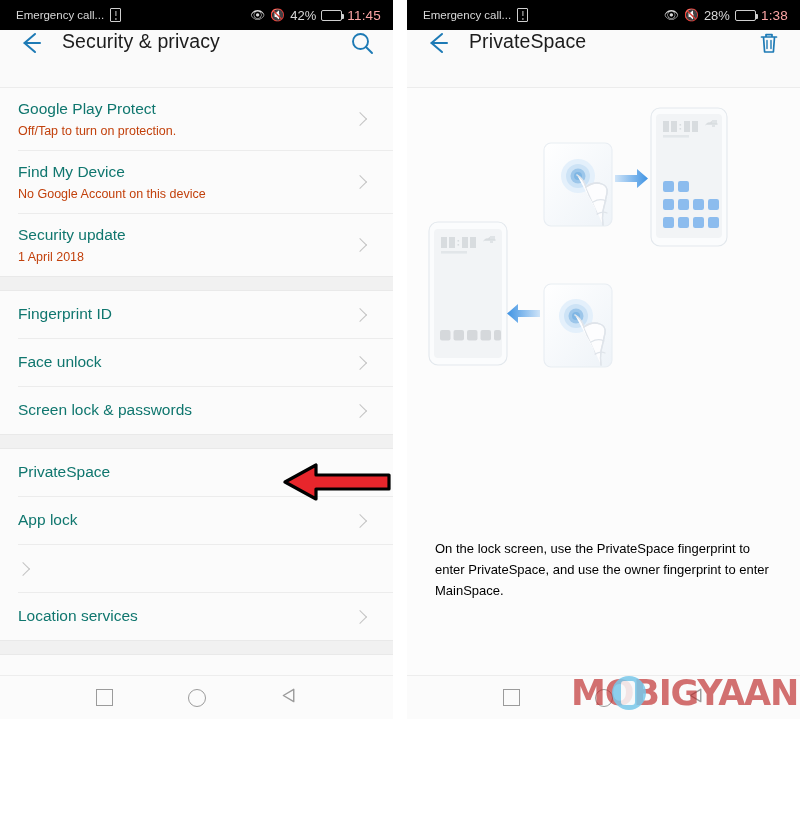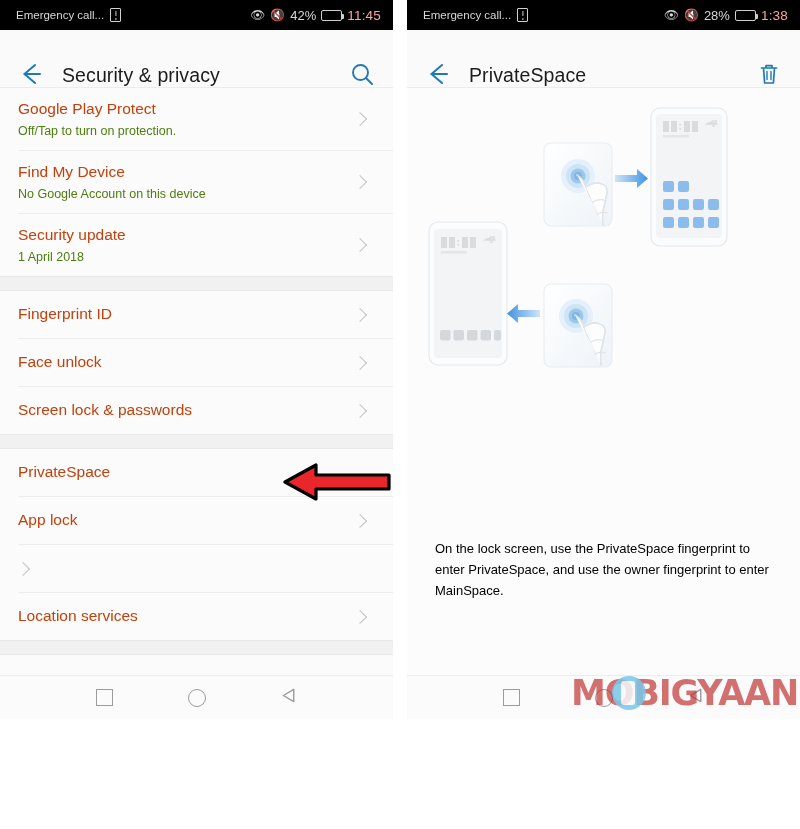--- a/index.html
+++ b/index.html
@@ -80,21 +80,21 @@
   }
   .batt-fill { height: 100%; background: #d8d8d8; border-radius: 1px; }
   .sb-time { font-size: 13.5px; letter-spacing: 0.2px; color: #fca5a5; }
   .sb-pct { font-size: 13px; }
 
   
   .appbar {
     height: 58px;
     background: #fafafa;
     display: flex;
-    align-items: flex-end;
+    align-items: flex-start;
     padding: 0 18px;
     box-sizing: border-box;
     border-bottom: 1px solid #ececec;
   }
   .back-arrow { width: 26px; height: 26px; flex: none; cursor: pointer; }
   .appbar-title {
     flex: 1;
     margin-left: 18px;
     font-size: 19.5px;
     color: #1c1c1c;
@@ -110,22 +110,22 @@
     padding: 0 18px;
     background: #fbfbfb;
     display: flex;
     align-items: center;
     min-height: 47px;
     box-sizing: border-box;
     cursor: pointer;
   }
   .row.two-line { min-height: 62px; }
   .row-txt { flex: 1; display: flex; flex-direction: column; justify-content: center; }
-  .row-title { font-size: 15.5px; color: #c2410c; line-height: 1.35; }
-  .row-sub { font-size: 12.5px; color: #4d7c0f; margin-top: 3px; line-height: 1.3; }
+  .row-title { font-size: 15.5px; color: #0f766e; line-height: 1.35; }
+  .row-sub { font-size: 12.5px; color: #c2410c; margin-top: 3px; line-height: 1.3; }
   .row-div { height: 1px; background: #ececec; margin-left: 18px; margin-right: 0; }
   .chev {
     width: 9px; height: 9px;
     border-right: 1.6px solid #c3c3c3;
     border-top: 1.6px solid #c3c3c3;
     transform: rotate(45deg);
     margin-right: 10px;
     flex: none;
   }
   .chev-down {

